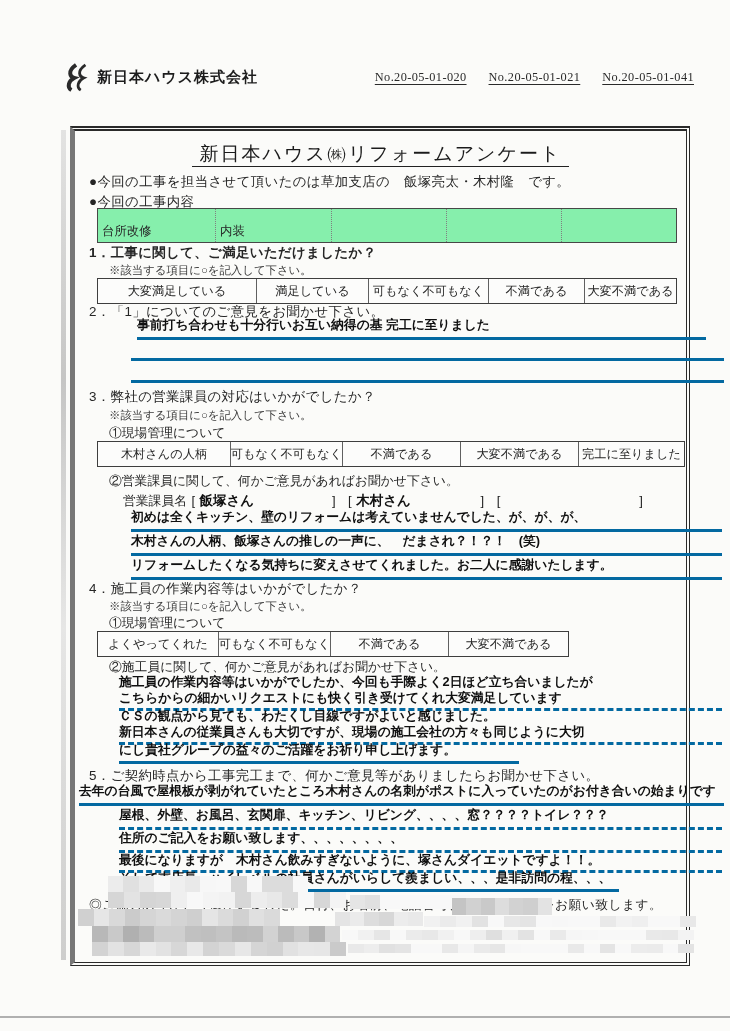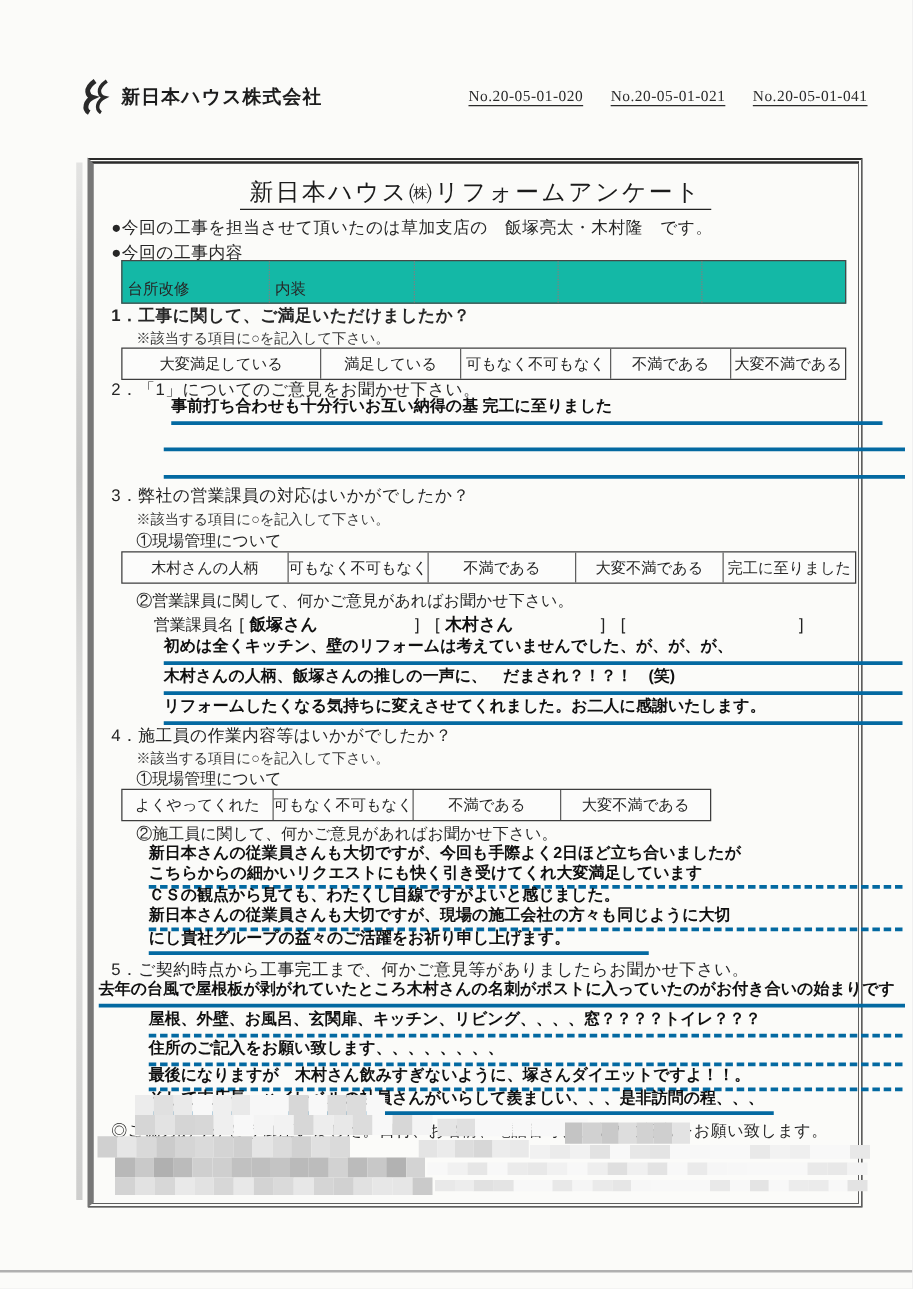--- a/index.html
+++ b/index.html
@@ -22,21 +22,21 @@
   .title{left:0;right:0;top:10px;text-align:center;font-family:"Liberation Serif",serif;
          font-size:19px;letter-spacing:2px;color:#1b1b1b;}
   .title span{border-bottom:1.5px solid #222;padding:0 8px 2px;}
   .q{font-size:13.4px;letter-spacing:.4px;white-space:nowrap;}
   .note{font-size:11.4px;color:#3a3a3a;white-space:nowrap;}
   .sub{font-size:12.8px;white-space:nowrap;}
   .opt-table{display:flex;border:1.5px solid #3e3e3e;height:24px;background:#fcfcfb;}
   .opt{display:flex;align-items:center;justify-content:center;font-size:12.2px;
        border-left:1px solid #606060;white-space:nowrap;box-sizing:border-box;}
   .opt:first-child{border-left:none;}
-  .work-table{display:flex;border:1.5px solid #474747;height:33px;background:#14b8a6;}
+  .work-table{display:flex;border:1.5px solid #474747;height:33px;background:#86efac;}
   .wcell{border-left:1px dotted #808080;display:flex;align-items:flex-end;
          padding:2px 4px;font-size:12.4px;box-sizing:border-box;}
   .wcell:first-child{border-left:none;}
   .hand{font-weight:bold;font-size:12.8px;color:#101010;white-space:nowrap;}
   .ans{border-bottom:3px solid #0369a1;padding-bottom:3px;}
   .dash{border-bottom-style:dashed;}
   .bk{font-size:13px;color:#222;}
   .gname{display:inline-block;font-size:13.5px;}
   .bottom-line{position:absolute;left:0;top:1016px;width:730px;height:2px;background:#b0b0b0;}
   .mosaic{position:absolute;inset:0;pointer-events:none;}
@@ -125,21 +125,21 @@
     <div class="abs q" style="left:14px;top:449px;">4．施工員の作業内容等はいかがでしたか？</div>
     <div class="abs note" style="left:34px;top:468px;">※該当する項目に○を記入して下さい。</div>
     <div class="abs sub" style="left:34px;top:484px;">①現場管理について</div>
     <div class="abs opt-table" style="left:22px;top:500px;width:470px;">
       <div class="opt" style="width:120px;">よくやってくれた</div>
       <div class="opt" style="width:112px;">可もなく不可もなく</div>
       <div class="opt" style="width:118px;">不満である</div>
       <div class="opt" style="flex:1;">大変不満である</div>
     </div>
     <div class="abs sub" style="left:34px;top:528px;">②施工員に関して、何かご意見があればお聞かせ下さい。</div>
-    <div class="abs hand" style="left:44px;top:543px;">新日本さんの従業員さんも大切ですが、今回も手際よく2日ほど立ち合いましたが</div>
+    <div class="abs hand" style="left:44px;top:543px;">施工員の作業内容等はいかがでしたか、今回も手際よく2日ほど立ち合いましたが</div>
     <div class="abs hand ans dash" style="left:44px;top:559px;right:-36px;padding-bottom:1px;">こちらからの細かいリクエストにも快く引き受けてくれ大変満足しています</div>
     <div class="abs hand" style="left:44px;top:577px;">ＣＳの観点から見ても、わたくし目線ですがよいと感じました。</div>
     <div class="abs hand ans dash" style="left:44px;top:593px;right:-36px;padding-bottom:1px;">新日本さんの従業員さんも大切ですが、現場の施工会社の方々も同じように大切</div>
     <div class="abs hand ans" style="left:44px;top:611px;width:400px;padding-bottom:2px;">にし貴社グループの益々のご活躍をお祈り申し上げます。</div>
 
     <div class="abs q" style="left:14px;top:636px;">5．ご契約時点から工事完工まで、何かご意見等がありましたらお聞かせ下さい。</div>
     <div class="abs hand ans" style="left:4px;top:652px;right:-38px;">去年の台風で屋根板が剥がれていたところ木村さんの名刺がポストに入っていたのがお付き合いの始まりです</div>
     <div class="abs hand ans dash" style="left:44px;top:676px;right:-36px;">屋根、外壁、お風呂、玄関扉、キッチン、リビング、、、、窓？？？？トイレ？？？</div>
     <div class="abs hand ans dash" style="left:44px;top:699px;right:-36px;">住所のご記入をお願い致します、、、、、、、、</div>
     <div class="abs hand ans dash" style="left:44px;top:721px;right:-36px;padding-bottom:1px;">最後になりますが　木村さん飲みすぎないように、塚さんダイエットですよ！！。</div>

